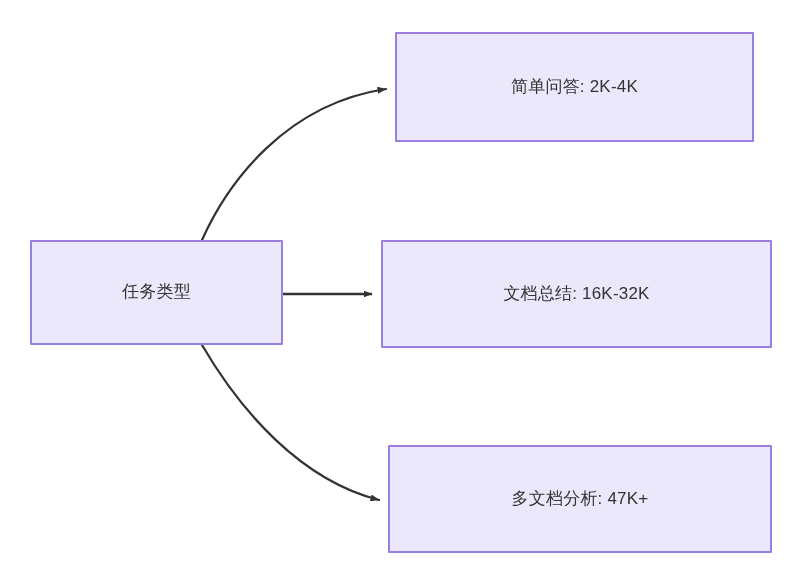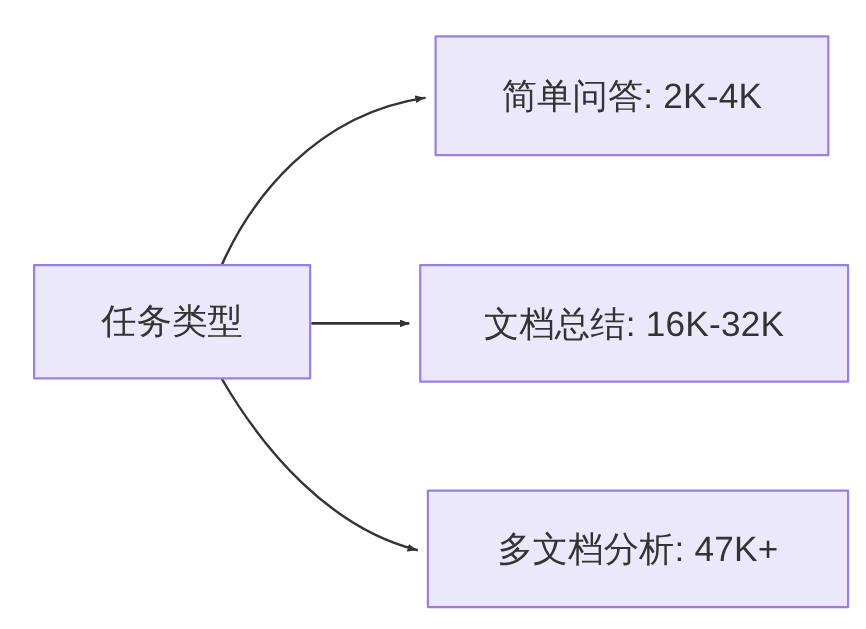--- a/index.html
+++ b/index.html
@@ -28,21 +28,21 @@
   .node {
     position: absolute;
     box-sizing: border-box;
     background: #eae8fa;
     border: 2px solid #9b7fe0;
     border-radius: 1px;
     display: flex;
     align-items: center;
     justify-content: center;
     color: #333333;
-    font-size: 32px;
+    font-size: 17px;
     line-height: 1.2;
     letter-spacing: 0.2px;
     white-space: nowrap;
   }
   .node-label {
     display: block;
   }
   
   #node-source   { left: 30px;  top: 240px; width: 253px; height: 105px; }
   #node-simple   { left: 395px; top: 32px;  width: 359px; height: 110px; }

